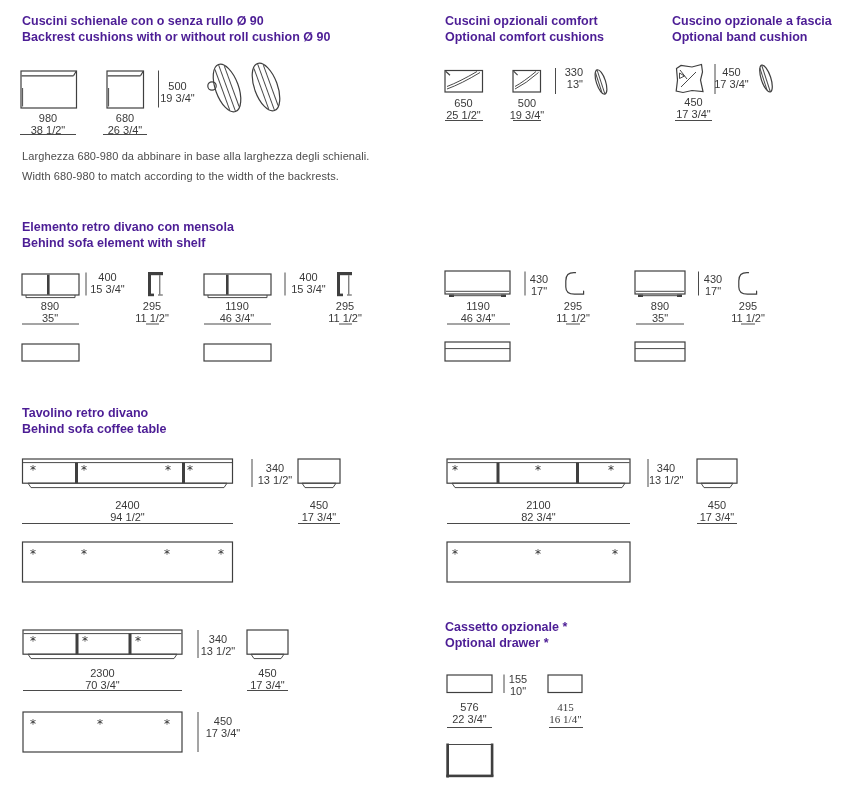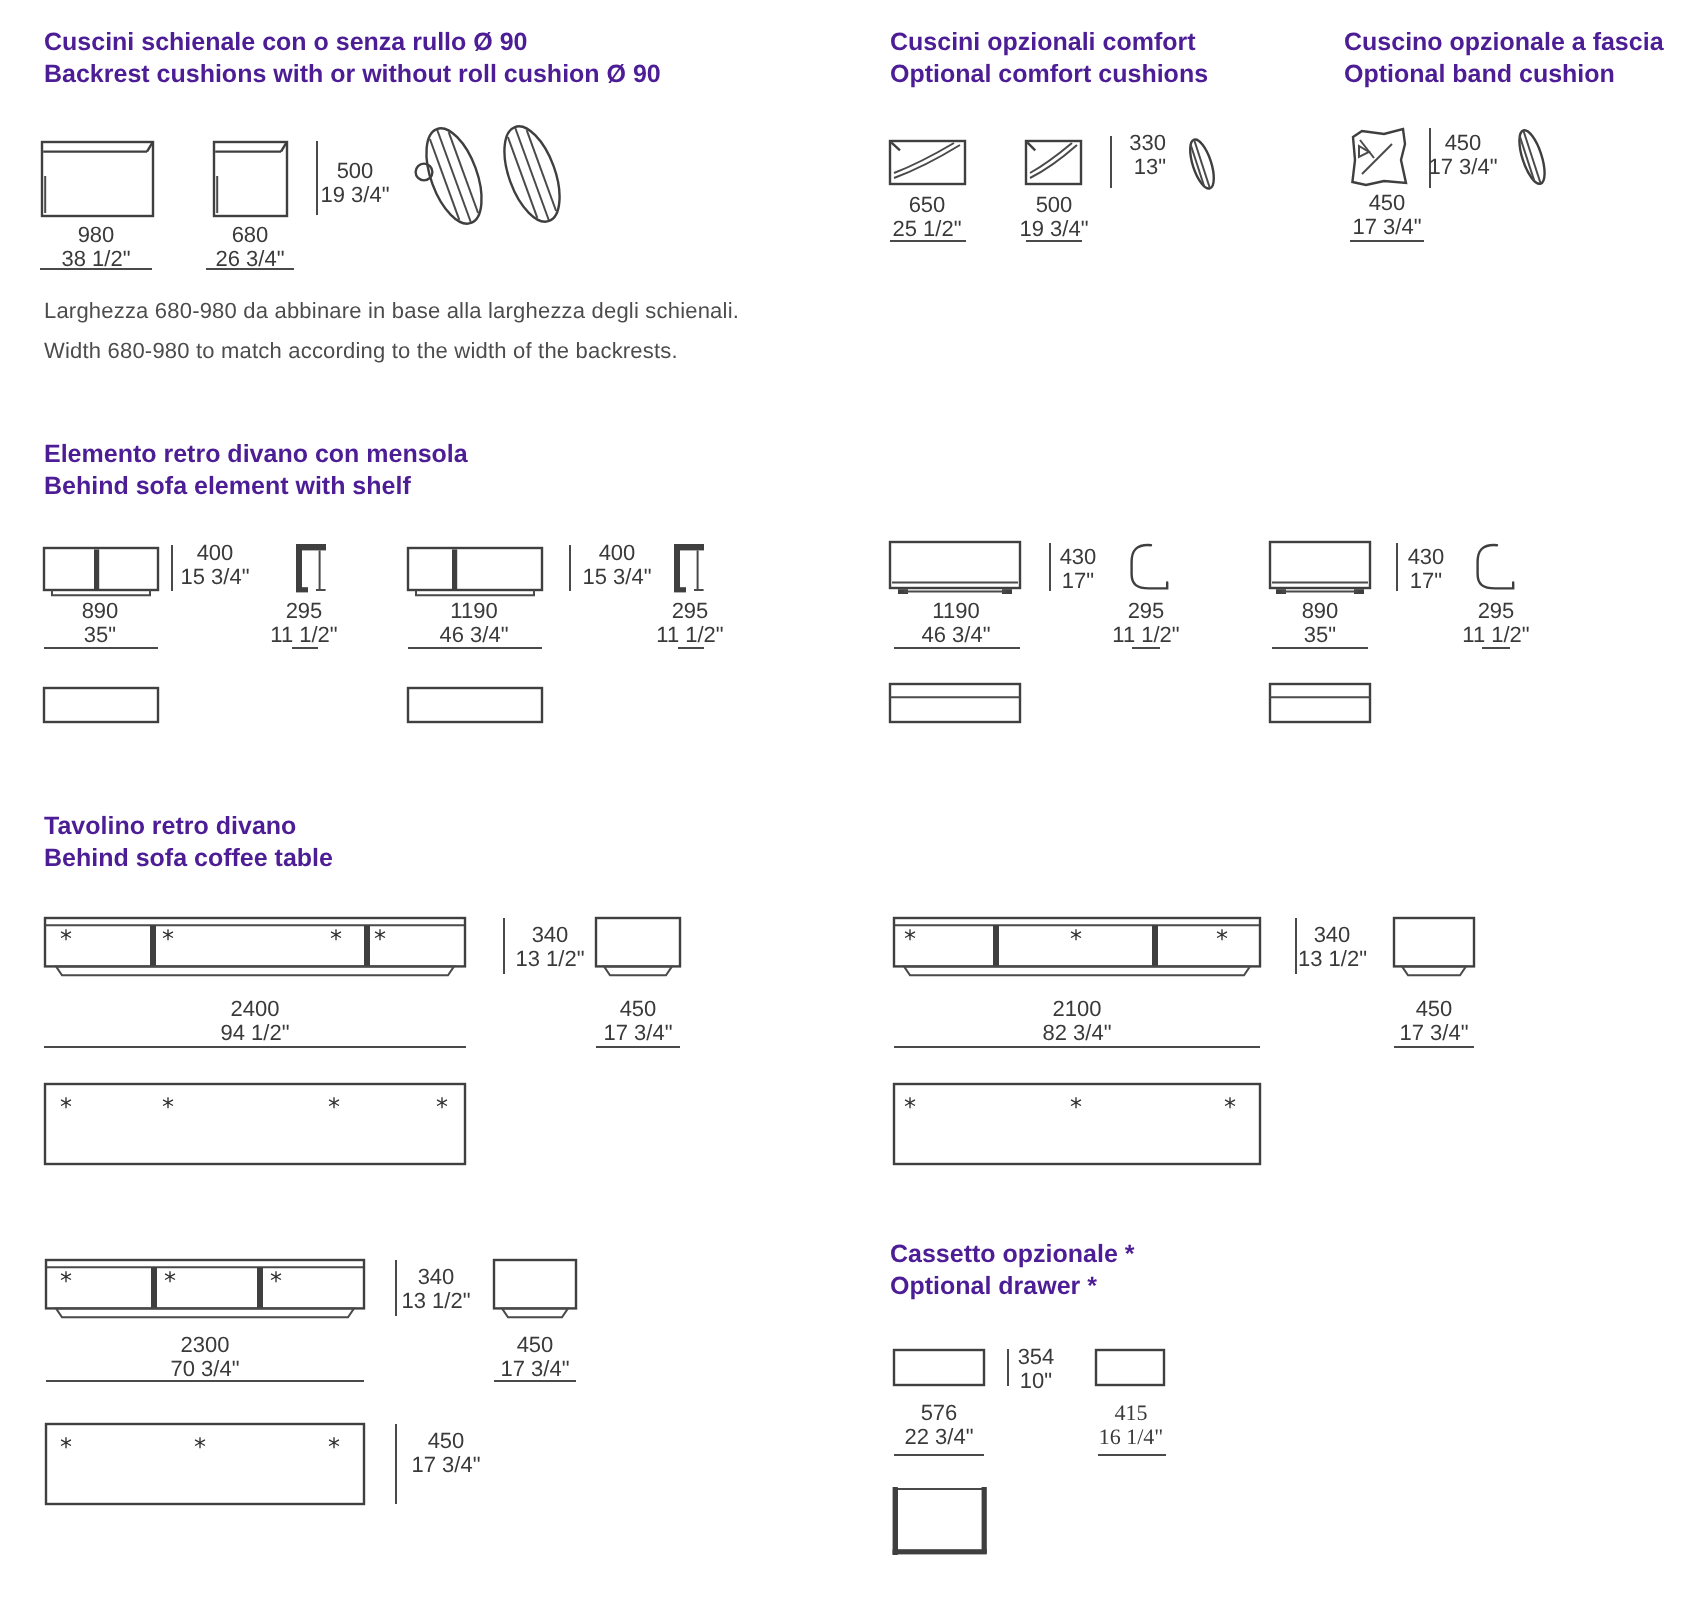--- a/index.html
+++ b/index.html
@@ -393,21 +393,21 @@
   <div class="dim" style="left:204px;top:716px;width:38px;">
     <div>450</div>
     <div>17 3/4"</div>
   </div>
 
   <div class="dim" style="left:449px;top:702px;width:41px;">
     <div>576</div>
     <div>22 3/4"</div>
   </div>
   <div class="dim" style="left:505px;top:674px;width:26px;">
-    <div>354</div>
+    <div>155</div>
     <div>10"</div>
   </div>
   <div class="dim" style="left:545px;top:702px;width:41px;font-family:Liberation Serif, serif;">
     <div>415</div>
     <div>16 1/4"</div>
   </div>
 
 </div>
 
 </body></html>

